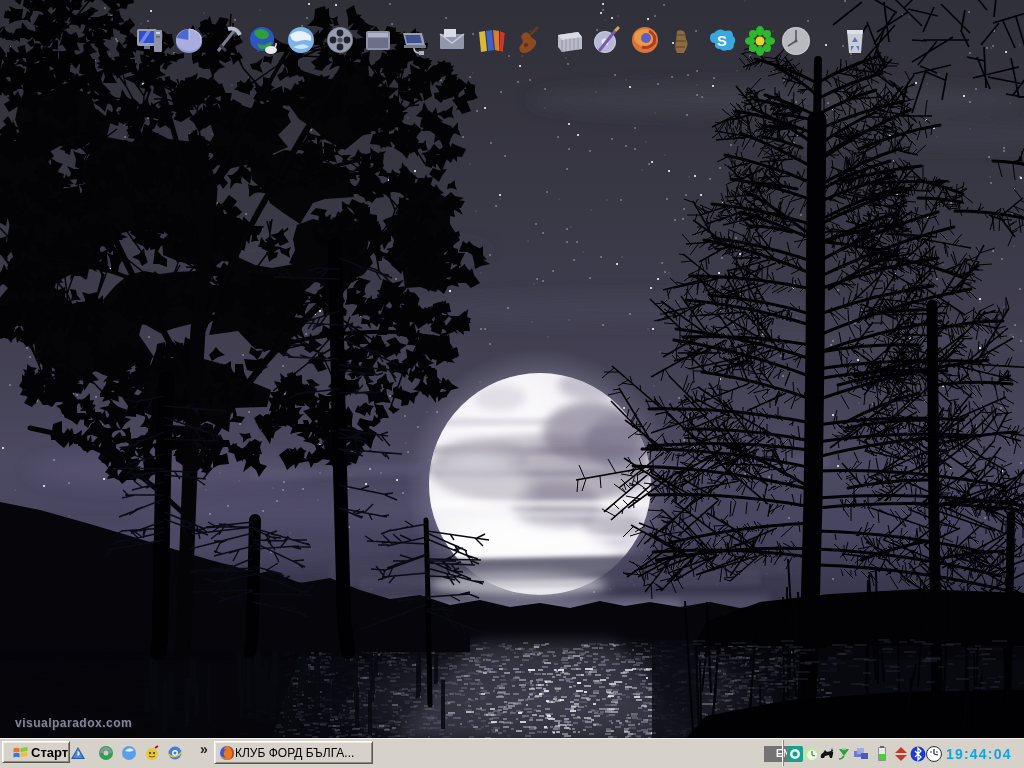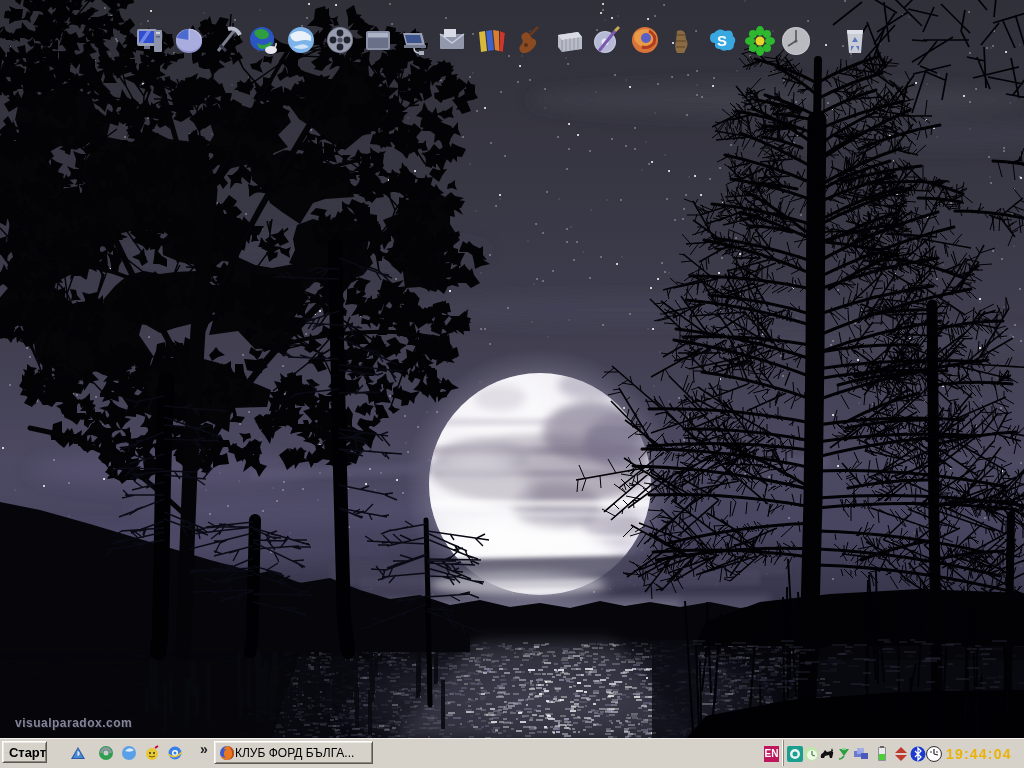--- a/index.html
+++ b/index.html
@@ -1,28 +1,28 @@
 <!DOCTYPE html>
 <html><head><meta charset="utf-8"><style>
 *{margin:0;padding:0;box-sizing:border-box}
 html,body{width:1024px;height:768px;overflow:hidden;background:#000;font-family:"Liberation Sans",sans-serif}
 #wall{position:absolute;top:0;left:0;width:1024px;height:768px}
 .dk{position:absolute;top:25px}
 #wm{position:absolute;left:15px;top:716px;font-size:12px;font-weight:bold;color:#85839a;letter-spacing:0.5px;text-shadow:1px 1px 0 #1a1a22}
 #bar{position:absolute;left:0;top:738px;width:1024px;height:30px;background:#d6d2ca;border-top:1px solid #f4f2ee}
-#start{position:absolute;left:2px;top:741px;width:45px;height:22px;background:#d6d2ca;border:1px solid;border-color:#fdfdfb #5a5850 #5a5850 #fdfdfb;box-shadow:inset 1px 1px 0 #eceae4, inset -1px -1px 0 #8a877e;display:flex;align-items:center;padding-left:3px;font-size:13px;font-weight:bold;color:#000}
+#start{position:absolute;left:2px;top:741px;width:68px;height:22px;background:#d6d2ca;border:1px solid;border-color:#fdfdfb #5a5850 #5a5850 #fdfdfb;box-shadow:inset 1px 1px 0 #eceae4, inset -1px -1px 0 #8a877e;display:flex;align-items:center;padding-left:9px;font-size:13px;font-weight:bold;color:#000}
 #start span{margin-left:2px}
 .ql{position:absolute;top:745px}
 #chev{position:absolute;left:200px;top:741px;font-size:14px;font-weight:bold;color:#222}
 #task{position:absolute;left:214px;top:741px;width:159px;height:23px;background:#d6d2ca;border:1px solid;border-color:#fdfdfb #5a5850 #5a5850 #fdfdfb;box-shadow:inset 1px 1px 0 #eceae4, inset -1px -1px 0 #8a877e;display:flex;align-items:center;padding-left:4px;font-size:12px;color:#000;white-space:nowrap;overflow:hidden}
 #task span{margin-left:0}
-#en{position:absolute;left:764px;top:746px;width:15px;height:16px;background:#be185d;color:#fff;font-size:10px;font-weight:bold;text-align:center;line-height:16px}
+#en{position:absolute;left:764px;top:746px;width:38px;height:16px;background:#737373;color:#fff;font-size:10px;font-weight:bold;text-align:center;line-height:16px}
 #trayarea{position:absolute;left:783px;top:740px;width:239px;height:26px;border-left:1px solid #8a877e;box-shadow:-1px 0 0 #fdfdfb}
 .tr{position:absolute;top:746px}
-#clock{position:absolute;left:946px;top:746px;font-size:14px;color:#eab308;letter-spacing:1.2px;font-weight:bold}
+#clock{position:absolute;left:946px;top:746px;font-size:14px;color:#0ea5e9;letter-spacing:1.2px;font-weight:bold}
 </style></head><body>
 <div id="wall">
     <svg width="1024" height="768" viewBox="0 0 1024 768" style="position:absolute;top:0;left:0">
       <defs>
 <linearGradient id="sky" x1="0" y1="0" x2="0" y2="1">
  <stop offset="0" stop-color="#303039"></stop>
  <stop offset="0.30" stop-color="#383744"></stop>
  <stop offset="0.55" stop-color="#424052"></stop>
  <stop offset="0.70" stop-color="#4c4962"></stop>
  <stop offset="0.80" stop-color="#484560"></stop>

